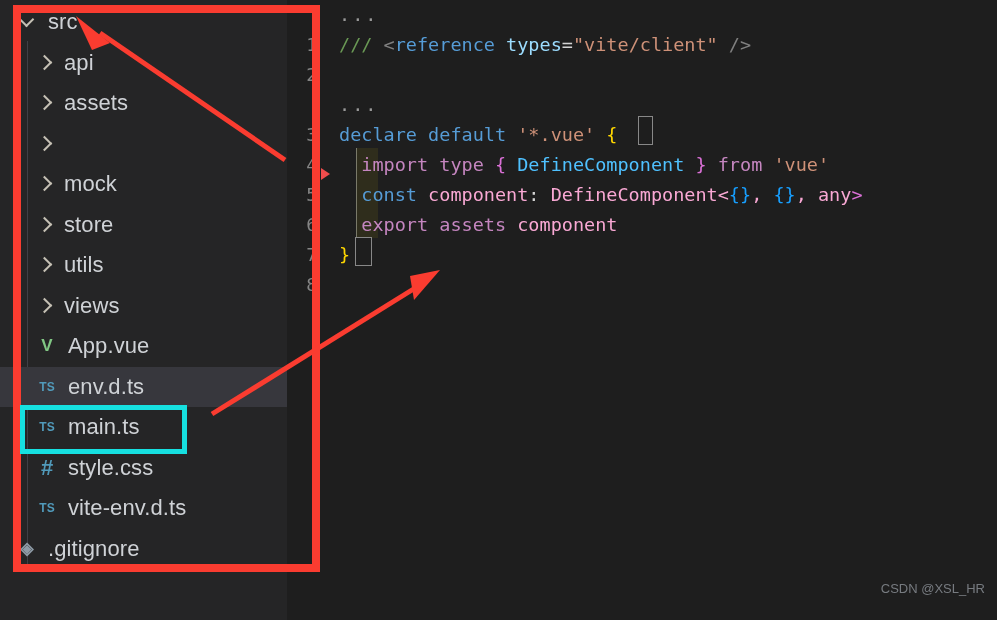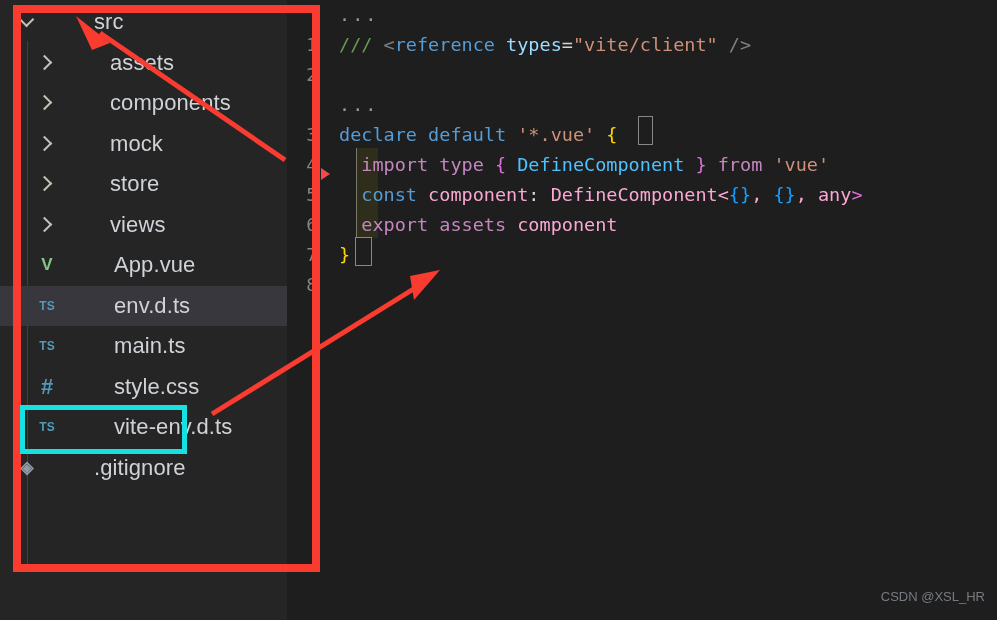--- a/index.html
+++ b/index.html
@@ -40,21 +40,20 @@
     position: relative;
     cursor: pointer;
     white-space: nowrap;
   }
   .row.selected { background: #37373d; }
   .row .label {
     font-size: 22px;
     color: #cfd2d6;
     font-family: "Liberation Sans", sans-serif;
     letter-spacing: 0.1px;
-    margin-left: 46px;
   }
   
   .depth0 { padding-left: 18px; }
   .depth1 { padding-left: 34px; }
   .depth0b { padding-left: 14px; }
 
   
   .indent-guide {
     position: absolute;
     left: 27px;
@@ -205,53 +204,60 @@
   }
   #cyan-rect {
     position: absolute;
     left: 20px; top: 405px;
     width: 167px; height: 49px;
     border: 5px solid #16e0e0;
     box-sizing: border-box;
   }
   #watermark {
     position: absolute;
-    right: 12px; bottom: 16px;
+    right: 12px; bottom: 24px;
     color: #777b80;
     font-size: 13px;
     font-family: "Liberation Sans", sans-serif;
   }
 </style>
 </head>
 <body>
 
 <div id="app">
 
   <div id="sidebar">
     <div class="indent-guide"></div>
     <div class="tree" id="tree">
         <div class="row depth0">
           <span class="chev down"></span>
           <span class="label">src</span>
         </div>
         <div class="row depth1">
           <span class="chev"></span>
+          <span class="label">api</span>
+        </div>
+        <div class="row depth1">
+          <span class="chev"></span>
           <span class="label">assets</span>
         </div>
         <div class="row depth1">
           <span class="chev"></span>
-          <span class="label">components</span>
         </div>
         <div class="row depth1">
           <span class="chev"></span>
           <span class="label">mock</span>
         </div>
         <div class="row depth1">
           <span class="chev"></span>
           <span class="label">store</span>
+        </div>
+        <div class="row depth1">
+          <span class="chev"></span>
+          <span class="label">utils</span>
         </div>
         <div class="row depth1">
           <span class="chev"></span>
           <span class="label">views</span>
         </div>
         <div class="row depth1">
           <span class="ficon vue">V</span>
           <span class="label">App.vue</span>
         </div>
         <div class="row depth1 selected">

